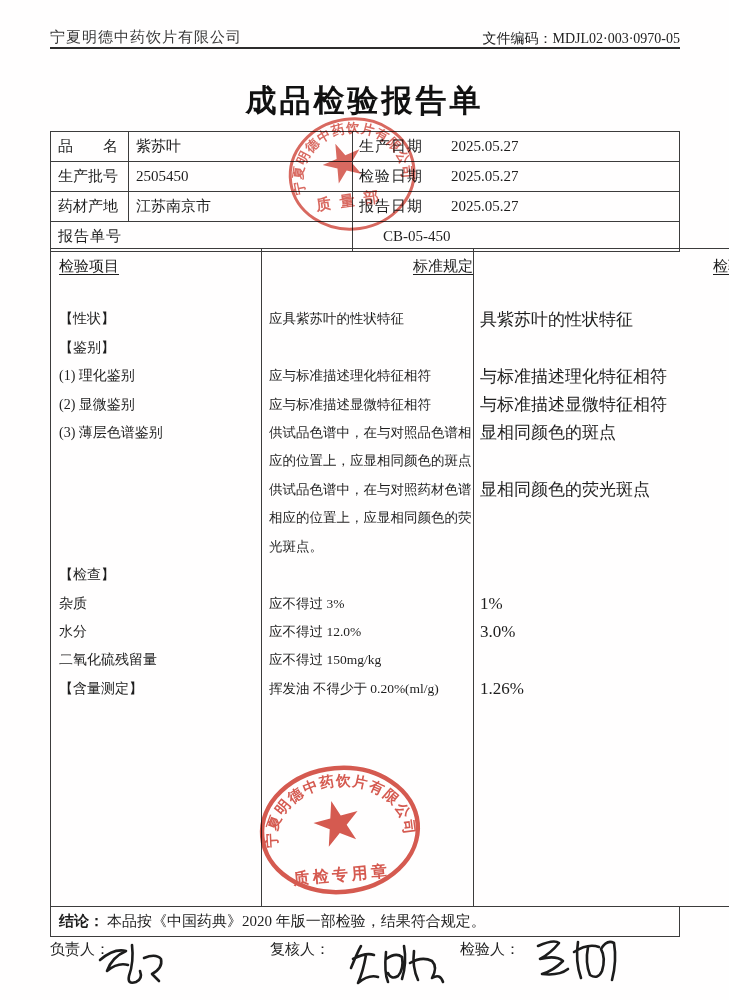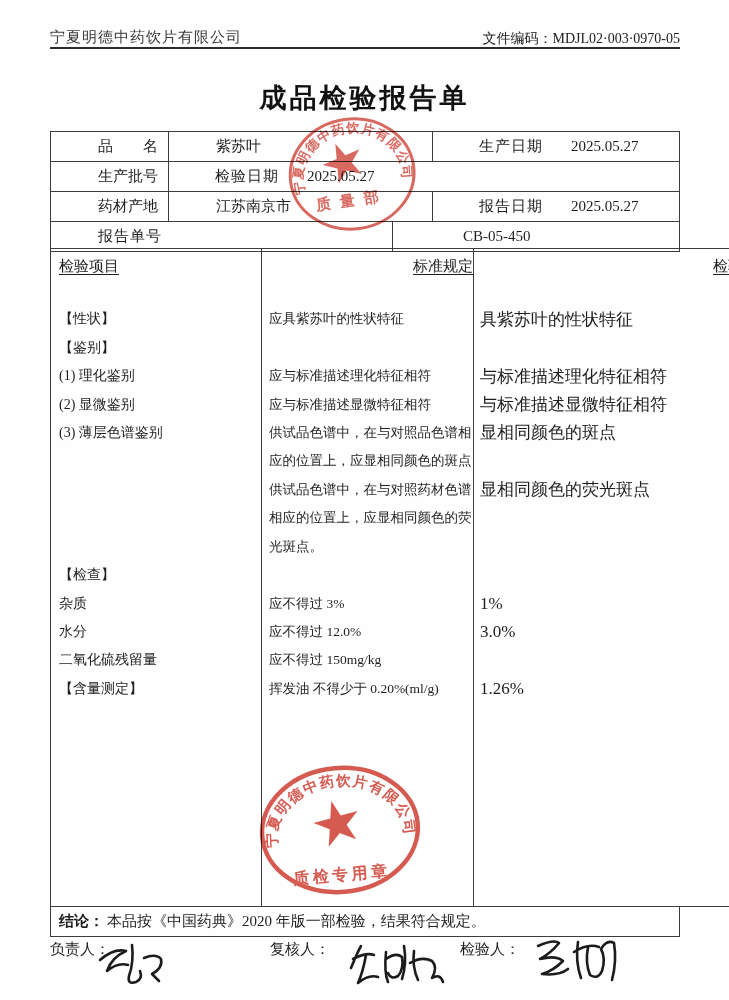--- a/index.html
+++ b/index.html
@@ -5,26 +5,26 @@
   html,body{margin:0;padding:0;background:#fff;}
   .page{
     position:relative;width:729px;height:1000px;background:#fffefe;
     font-family:"Liberation Serif","DejaVu Serif",serif;color:#1e1e1e;overflow:hidden;
   }
   
   .company{position:absolute;left:50px;top:28px;font-size:15px;letter-spacing:1px;color:#3a3a3a;}
   .doccode{position:absolute;right:49px;top:30px;font-size:14px;color:#222;}
   .hrule{position:absolute;left:50px;top:47px;width:630px;height:2px;background:#2c2c2c;}
   .title{position:absolute;left:0;top:80px;width:100%;text-align:center;
-         font-size:27px;font-weight:bold;letter-spacing:3px;margin:0;color:#111;}
+         font-size:31px;font-weight:bold;letter-spacing:3px;margin:0;color:#111;}
   
   .info{position:absolute;left:50px;top:131px;width:630px;border:1px solid #3c3c3c;box-sizing:border-box;background:transparent;}
   .info-row{display:flex;height:29px;border-bottom:1px solid #3c3c3c;font-size:15px;}
   .info-row:last-child{border-bottom:none;gap:24px;}
-  .info-row>div, .info-row>span{display:flex;align-items:center;box-sizing:border-box;height:100%;margin-left:40px;}
+  .info-row>div, .info-row>span{display:flex;align-items:center;box-sizing:border-box;height:100%;}
   .ic-l{width:78px;border-right:1px solid #3c3c3c;padding-left:7px;}
   .ic-v{width:224px;border-right:1px solid #3c3c3c;padding-left:7px;}
   .ic-r{flex:1;padding-left:6px;}
   .ic-r .lbl{display:inline-block;width:92px;letter-spacing:1px;}
   .ic-wide{width:302px;border-right:1px solid #3c3c3c;padding-left:7px;letter-spacing:1px;}
   .ic-rv{flex:1;padding-left:6px;}
   
   .insp{position:absolute;left:50px;top:248px;width:724px;height:659px;border:1px solid #3c3c3c;box-sizing:border-box;}
   .vline{position:absolute;top:0;bottom:0;width:1px;background:#3c3c3c;}
   .v1{left:210px;} .v2{left:422px;}
@@ -68,20 +68,21 @@
       <div class="info-row">
         <div class="ic-l">品　　名</div>
         <div class="ic-v">紫苏叶</div>
         <div class="ic-r">
           <span class="lbl">生产日期</span>
           <span class="val">2025.05.27</span>
         </div>
       </div>
       <div class="info-row">
         <div class="ic-l">生产批号</div>
+        <div class="ic-v">2505450</div>
         <div class="ic-r">
           <span class="lbl">检验日期</span>
           <span class="val">2025.05.27</span>
         </div>
       </div>
       <div class="info-row">
         <div class="ic-l">药材产地</div>
         <div class="ic-v">江苏南京市</div>
         <div class="ic-r">
           <span class="lbl">报告日期</span>

